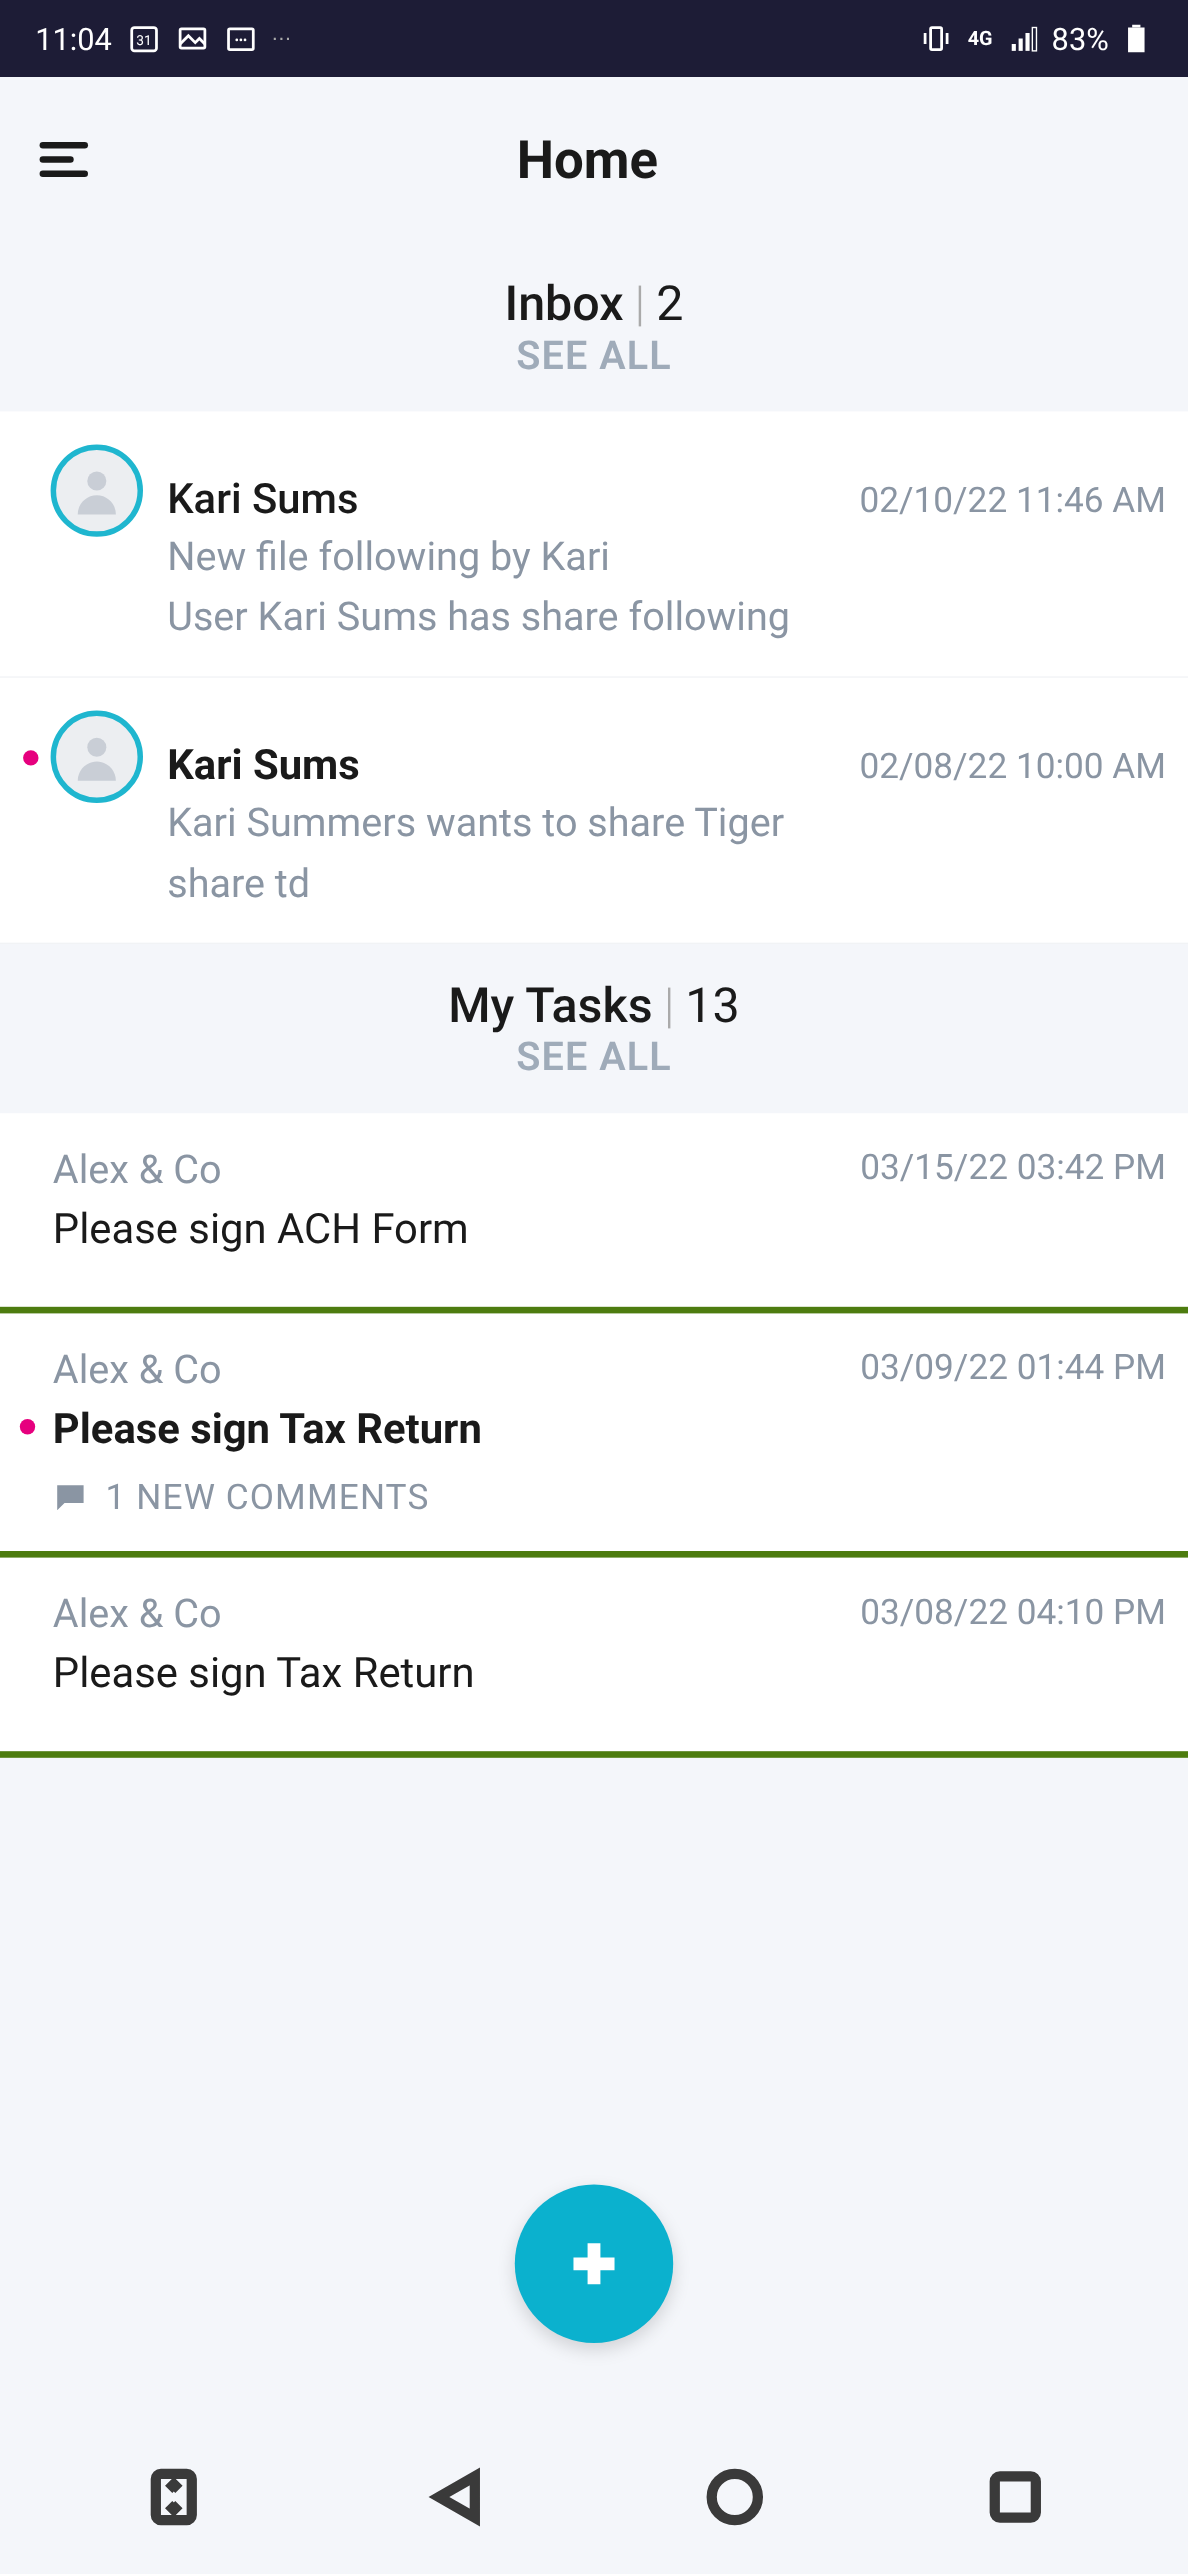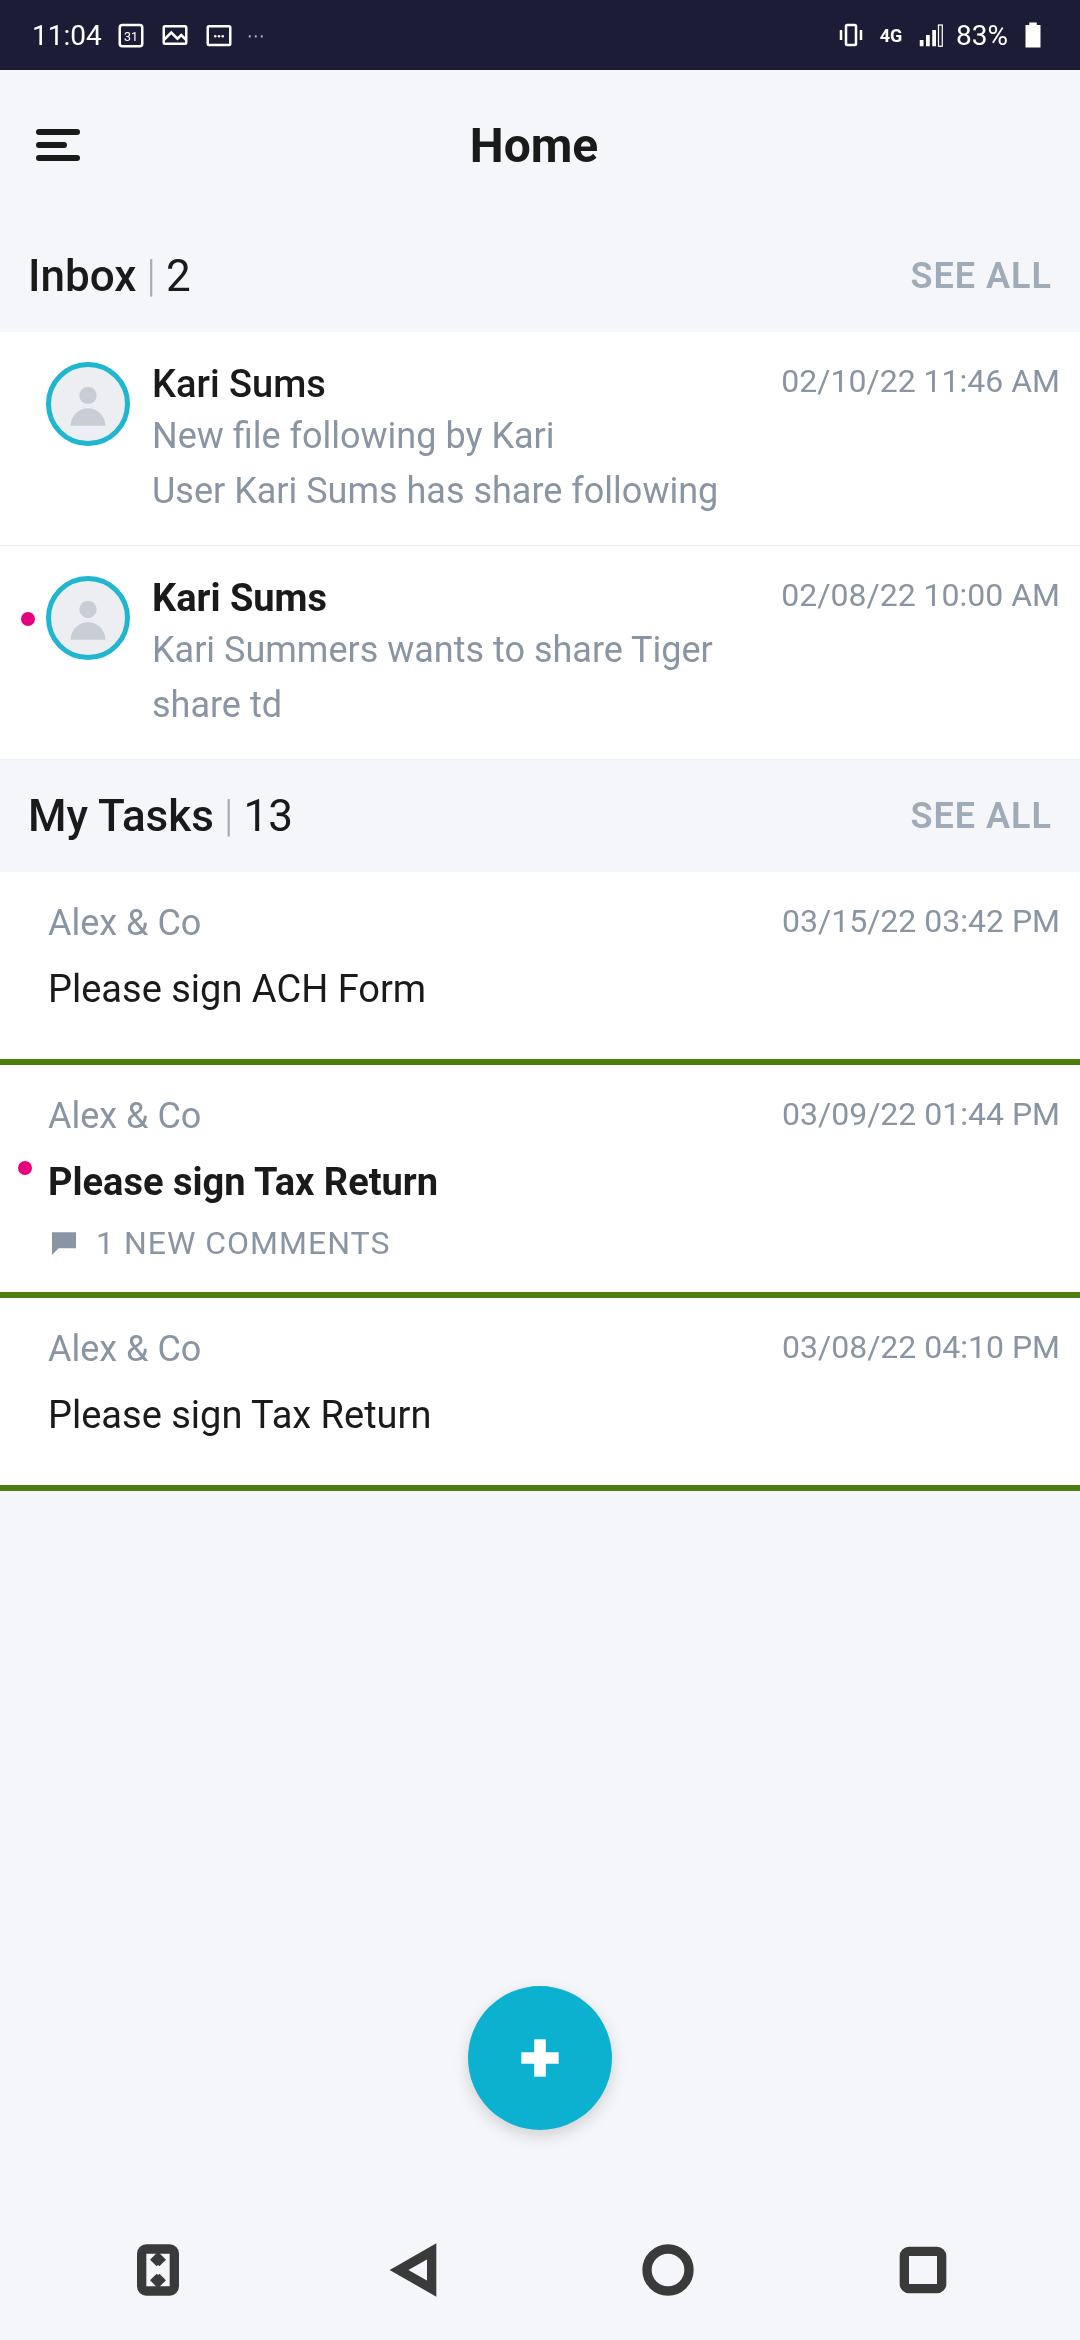--- a/index.html
+++ b/index.html
@@ -40,20 +40,21 @@
   .app-title {
     position: absolute; left: 0; right: 12px; text-align: center;
     font-size: 48px; font-weight: 700; color: #1a1a1a;
     pointer-events: none;
   }
   
   .section-header {
     display: flex; align-items: center; justify-content: space-between;
     padding: 30px 28px 30px 28px;
     background: #f4f6fa;
+    flex-direction: column;
   }
   .section-title-wrap { display: flex; align-items: baseline; gap: 10px; }
   .section-title { font-size: 44px; font-weight: 500; color: #1a1a1a; }
   .section-divider { font-size: 44px; font-weight: 300; color: #aaa; }
   .section-count { font-size: 44px; font-weight: 400; color: #1a1a1a; }
   .see-all { font-size: 36px; font-weight: 600; color: #9fabb9; letter-spacing: 1px; }
   
   .list { background: #fff; }
   .inbox-row {
     display: flex; padding: 30px 20px 30px 10px; border-bottom: 1px solid #eef0f3;
@@ -64,33 +65,33 @@
     width: 14px; height: 14px; border-radius: 50%; background: #e6007e;
   }
   .avatar {
     width: 84px; height: 84px; border-radius: 50%;
     border: 5px solid #1fb6cf; background: #eceef1;
     display: flex; align-items: center; justify-content: center;
     flex-shrink: 0;
   }
   .avatar svg { width: 52px; height: 52px; fill: #c9ced6; }
   .inbox-body { flex: 1; padding-left: 22px; min-width: 0; }
-  .inbox-top { display: flex; justify-content: space-between; align-items: flex-start; gap: 12px; }
+  .inbox-top { display: flex; justify-content: space-between; align-items: center; gap: 12px; margin-top: 28px; }
   .inbox-name { font-size: 38px; font-weight: 500; color: #1a1a1a; }
   .inbox-name.bold { font-weight: 700; }
   .inbox-time { font-size: 32px; color: #8a95a3; white-space: nowrap; }
   .inbox-sub { font-size: 36px; color: #8a95a3; margin-top: 6px; line-height: 1.35; }
   
   .task-row {
     padding: 30px 20px 48px 48px; border-bottom: 6px solid #4d7c0f; position: relative;
   }
   .task-client-row { display: flex; justify-content: space-between; }
   .task-client { font-size: 36px; color: #8a95a3; }
   .task-time { font-size: 32px; color: #8a95a3; }
-  .task-title { font-size: 38px; color: #1a1a1a; margin-top: 23px; }
+  .task-title { font-size: 38px; color: #1a1a1a; margin-top: 12px; }
   .task-title.bold { font-weight: 700; }
   .task-comments { display: flex; align-items: center; gap: 16px; margin-top: 20px; }
   .comment-icon { width: 32px; height: 32px; }
   .comment-icon svg { width: 100%; height: 100%; fill: #8a95a3; }
   .comment-text { font-size: 32px; color: #8a95a3; letter-spacing: 1px; }
   .task-unread-dot {
     position: absolute; left: 18px; top: 96px;
     width: 14px; height: 14px; border-radius: 50%; background: #e6007e;
   }
   

